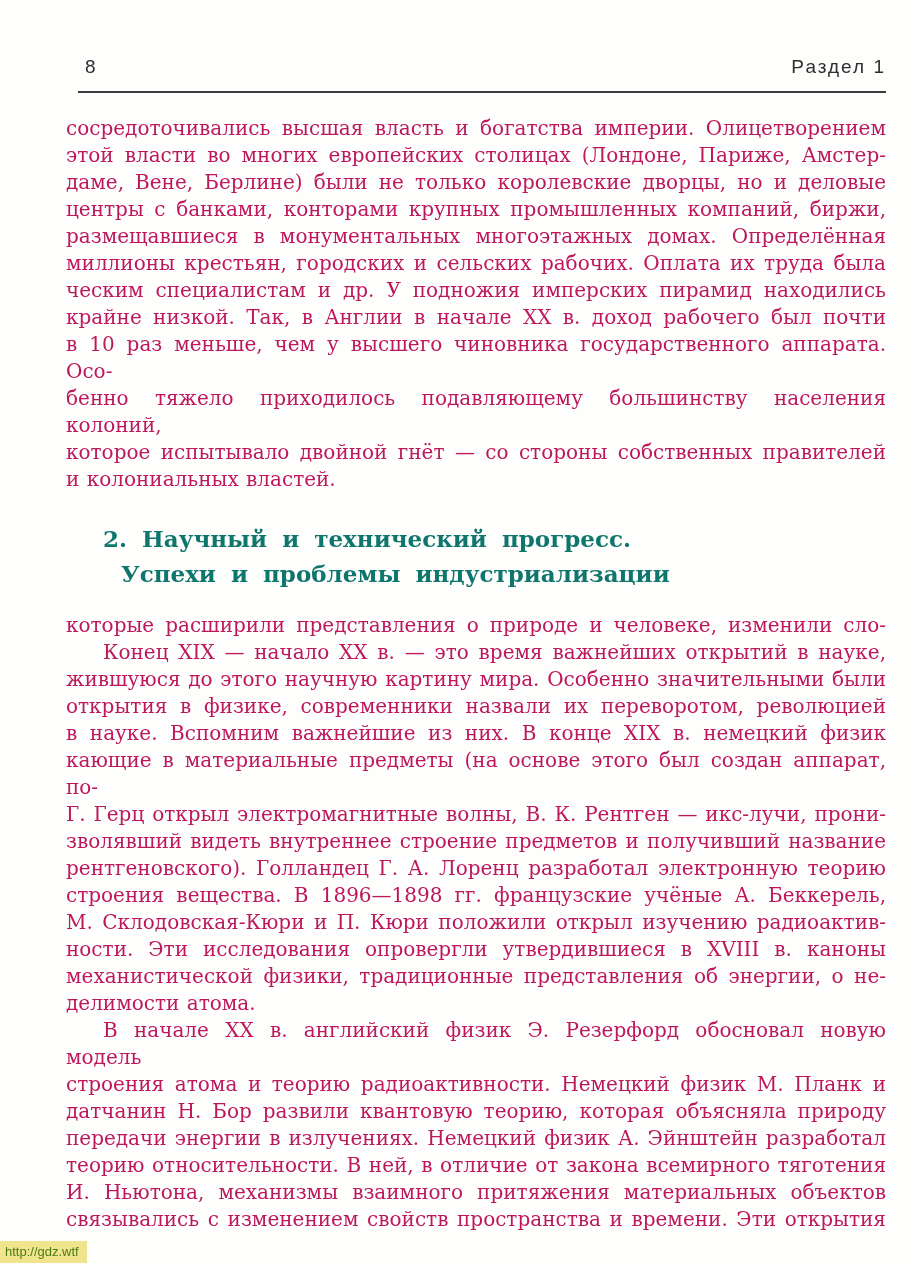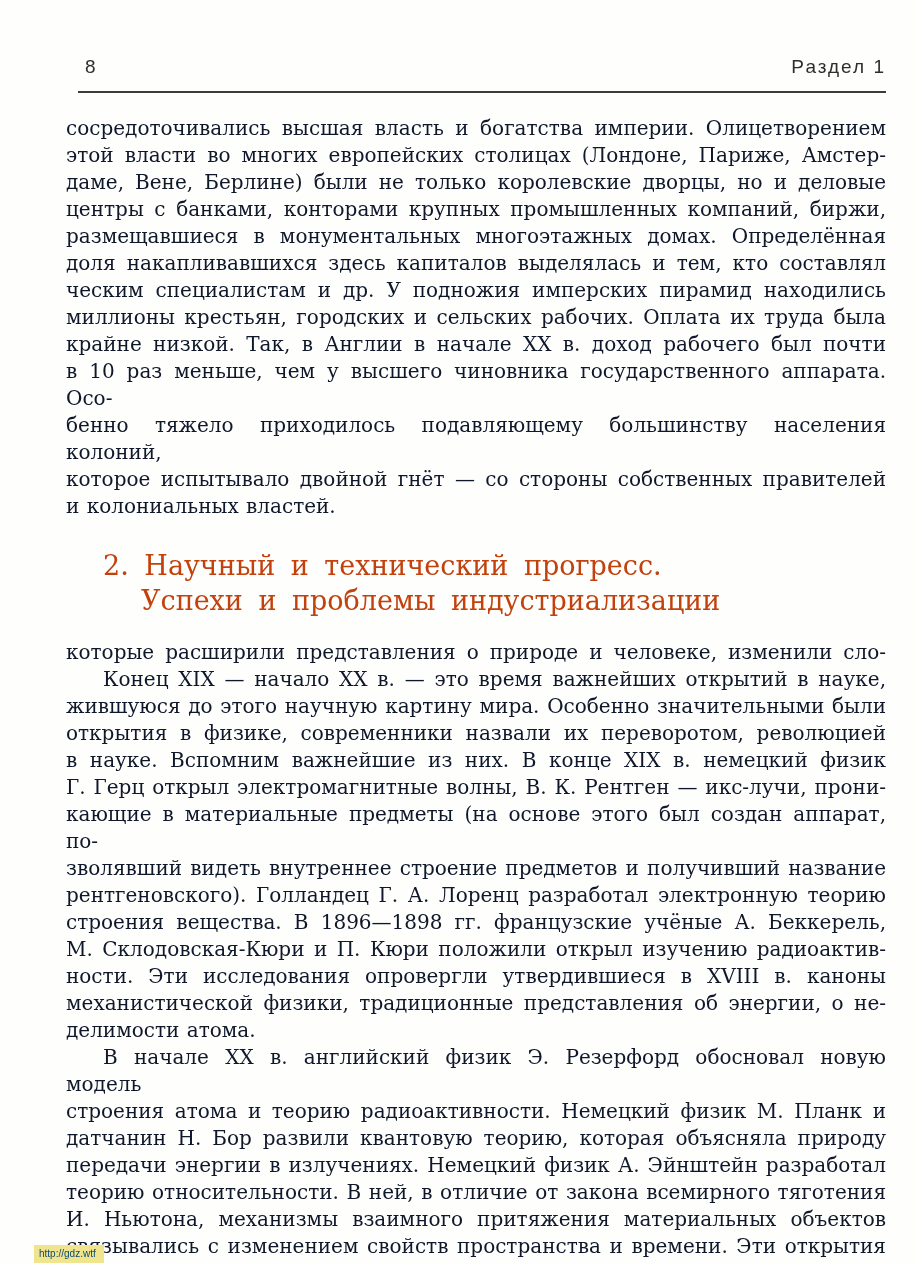--- a/index.html
+++ b/index.html
@@ -38,58 +38,57 @@
     background: #3c3c3c;
     margin: 0 0 0 12px;
     border: none;
   }
   .body-text {
     margin-top: 22px;
   }
   .para {
     font-size: 20px;
     line-height: 27px;
-    color: #0f172a;
+    color: #be185d;
     word-spacing: 1px;
   }
   .para .line {
     text-align: justify;
     text-align-last: justify;
     white-space: normal;
   }
   .para .line.last {
     text-align-last: left;
   }
   .para.indent-first .line.first {
     text-indent: 37px;
   }
   .section-heading {
     font-family: "DejaVu Serif", serif;
-    font-weight: normal;
-    font-size: 27px;
+    font-weight: bold;
+    font-size: 23px;
     line-height: 35px;
-    color: #c2410c;
+    color: #0f766e;
     margin: 28px 0 21px 37px;
     word-spacing: 7px;
   }
   .section-heading .h-line2 {
-    margin-left: 38px;
+    margin-left: 18px;
   }
   .watermark {
     position: absolute;
     left: 0;
     bottom: 1px;
     background: #f0e48e;
-    color: #0c4a6e;
+    color: #4d7c0f;
     font-family: "Liberation Sans", sans-serif;
-    font-size: 10px;
+    font-size: 13px;
     padding: 3px 8px 4px 5px;
     text-decoration: none;
     cursor: pointer;
-    margin-left: 34px;
   }
 </style>
 </head>
 <body>
 
 <div class="scan-page">
   <div class="content">
 
     <div class="page-header">
       <span class="page-num">8</span>
@@ -99,43 +98,42 @@
     <hr class="header-rule">
 
     <div class="body-text">
 
       <div class="para">
           <div class="line first">сосредоточивались высшая власть и богатства империи. Олицетворением</div>
           <div class="line">этой власти во многих европейских столицах (Лондоне, Париже, Амстер-</div>
           <div class="line">даме, Вене, Берлине) были не только королевские дворцы, но и деловые</div>
           <div class="line">центры с банками, конторами крупных промышленных компаний, биржи,</div>
           <div class="line">размещавшиеся в монументальных многоэтажных домах. Определённая</div>
-          <div class="line">доля накапливавшихся здесь капиталов выделялась и тем, кто составлял</div>
+          <div class="line">миллионы крестьян, городских и сельских рабочих. Оплата их труда была</div>
           <div class="line">ческим специалистам и др. У подножия имперских пирамид находились</div>
-          <div class="line">миллионы крестьян, городских и сельских рабочих. Оплата их труда была</div>
           <div class="line">крайне низкой. Так, в Англии в начале XX в. доход рабочего был почти</div>
           <div class="line">в 10 раз меньше, чем у высшего чиновника государственного аппарата. Осо-</div>
           <div class="line">бенно тяжело приходилось подавляющему большинству населения колоний,</div>
           <div class="line">которое испытывало двойной гнёт — со стороны собственных правителей</div>
           <div class="line last">и колониальных властей.</div>
         </div>
 
       <h2 class="section-heading">
         <div class="h-line1">2. Научный и технический прогресс.</div>
         <div class="h-line2">Успехи и проблемы индустриализации</div>
       </h2>
 
       <div class="para indent-first">
           <div class="line">которые расширили представления о природе и человеке, изменили сло-</div>
           <div class="line first">Конец XIX — начало XX в. — это время важнейших открытий в науке,</div>
           <div class="line">жившуюся до этого научную картину мира. Особенно значительными были</div>
           <div class="line">открытия в физике, современники назвали их переворотом, революцией</div>
           <div class="line">в науке. Вспомним важнейшие из них. В конце XIX в. немецкий физик</div>
+          <div class="line">кающие в материальные предметы (на основе этого был создан аппарат, по-</div>
           <div class="line">Г. Герц открыл электромагнитные волны, В. К. Рентген — икс-лучи, прони-</div>
-          <div class="line">кающие в материальные предметы (на основе этого был создан аппарат, по-</div>
           <div class="line">зволявший видеть внутреннее строение предметов и получивший название</div>
           <div class="line">рентгеновского). Голландец Г. А. Лоренц разработал электронную теорию</div>
           <div class="line">строения вещества. В 1896—1898 гг. французские учёные А. Беккерель,</div>
           <div class="line">М. Склодовская-Кюри и П. Кюри положили открыл изучению радиоактив-</div>
           <div class="line">ности. Эти исследования опровергли утвердившиеся в XVIII в. каноны</div>
           <div class="line">механистической физики, традиционные представления об энергии, о не-</div>
           <div class="line last">делимости атома.</div>
         </div>
 
       <div class="para indent-first">

